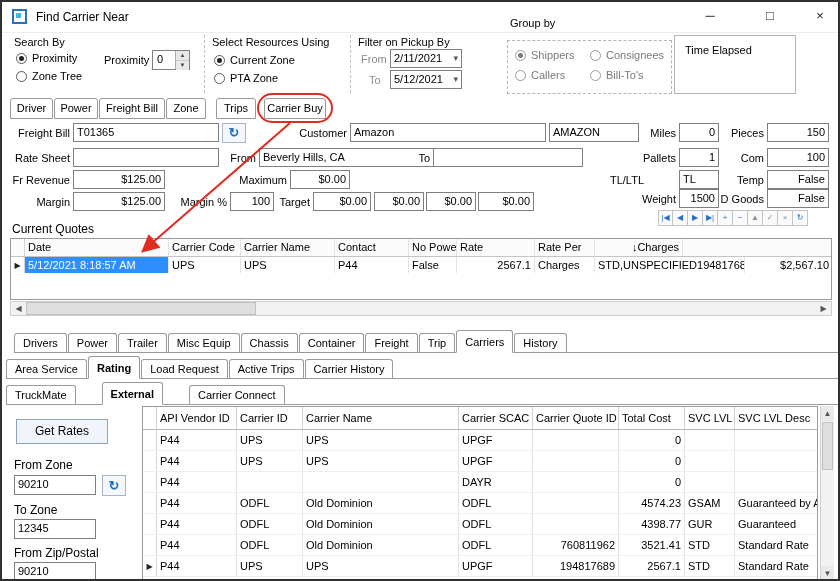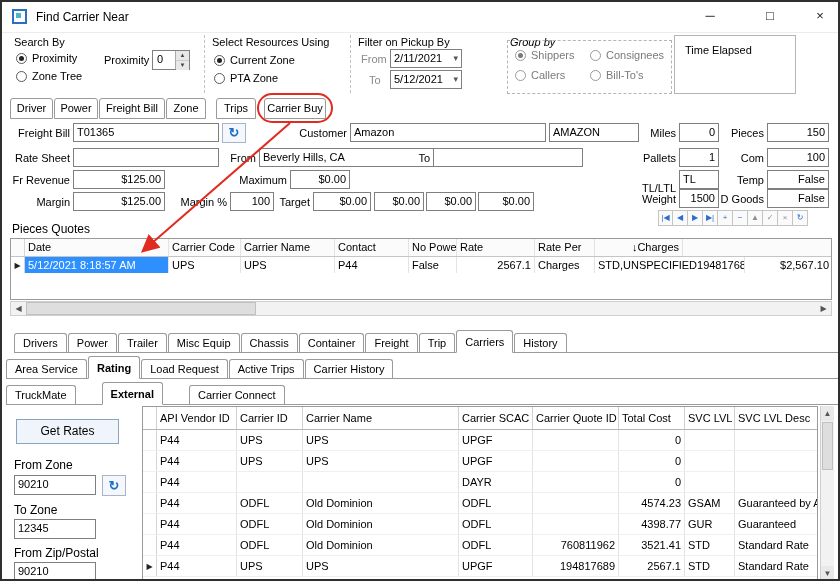--- a/index.html
+++ b/index.html
@@ -130,21 +130,21 @@
   <div class="datefield" style="left:388px;top:47px;">
     <span>2/11/2021</span>
     <span class="dd">▾</span>
   </div>
   <div class="glabel gray" style="left:367px;top:72px;">To</div>
   <div class="datefield" style="left:388px;top:68px;">
     <span>5/12/2021</span>
     <span class="dd">▾</span>
   </div>
 
-  <div class="glabel" style="left:508px;top:34px;font-style:italic;">Group by</div>
+  <div class="glabel" style="left:508px;top:15px;">Group by</div>
   <div class="dashedbox" style="left:505px;top:38px;width:163px;height:52px;"></div>
   <div class="radio-row" style="left:513px;top:46px;">
     <span class="radio dim checked"></span>
     <span class="rlabel dim">Shippers</span>
   </div>
   <div class="radio-row" style="left:588px;top:46px;">
     <span class="radio dim"></span>
     <span class="rlabel dim">Consignees</span>
   </div>
   <div class="radio-row" style="left:513px;top:66px;">
@@ -186,21 +186,21 @@
   <div class="tb" style="left:431px;top:146px;width:150px;"></div>
   <div class="flabel" style="left:634px;top:150px;width:40px;">Pallets</div>
   <div class="tb r" style="left:677px;top:146px;width:40px;">1</div>
   <div class="flabel" style="left:722px;top:150px;width:40px;">Com</div>
   <div class="tb r" style="left:765px;top:146px;width:62px;">100</div>
 
   <div class="flabel" style="left:2px;top:172px;width:66px;">Fr Revenue</div>
   <div class="tb r" style="left:71px;top:168px;width:92px;">$125.00</div>
   <div class="flabel" style="left:228px;top:172px;width:57px;">Maximum</div>
   <div class="tb r" style="left:288px;top:168px;width:60px;">$0.00</div>
-  <div class="flabel" style="left:634px;top:172px;width:40px;margin-top:8px;">TL/LTL</div>
+  <div class="flabel" style="left:602px;top:172px;width:40px;">TL/LTL</div>
   <div class="tb" style="left:677px;top:168px;width:40px;">TL</div>
   <div class="flabel" style="left:722px;top:172px;width:40px;">Temp</div>
   <div class="tb r" style="left:765px;top:168px;width:62px;">False</div>
 
   <div class="flabel" style="left:2px;top:194px;width:66px;">Margin</div>
   <div class="tb r" style="left:71px;top:190px;width:92px;">$125.00</div>
   <div class="flabel" style="left:163px;top:194px;width:62px;">Margin %</div>
   <div class="tb r" style="left:228px;top:190px;width:44px;">100</div>
   <div class="flabel" style="left:274px;top:194px;width:34px;">Target</div>
   <div class="tb r" style="left:311px;top:190px;width:58px;">$0.00</div>
@@ -218,21 +218,21 @@
     <span class="navbtn">▶</span>
     <span class="navbtn">▶|</span>
     <span class="navbtn">+</span>
     <span class="navbtn">−</span>
     <span class="navbtn gray">▲</span>
     <span class="navbtn gray">✓</span>
     <span class="navbtn gray">×</span>
     <span class="navbtn">↻</span>
   </div>
 
-  <div class="seclabel" style="left:10px;top:220px;">Pieces Quotes</div>
+  <div class="seclabel" style="left:10px;top:220px;">Current Quotes</div>
 
   <div class="grid" style="left:8px;top:236px;width:822px;height:62px;">
     <div class="ghead">
       <span class="gc mk"></span>
       <span class="gc" style="width:144px;">Date</span>
       <span class="gc" style="width:72px;">Carrier Code</span>
       <span class="gc" style="width:94px;">Carrier Name</span>
       <span class="gc" style="width:74px;">Contact</span>
       <span class="gc" style="width:48px;">No Power</span>
       <span class="gc" style="width:78px;">Rate</span>
@@ -279,21 +279,21 @@
     <span class="tab">Active Trips</span>
     <span class="tab">Carrier History</span>
   </div>
 
   <div class="tabs" style="left:4px;top:379px;width:832px;gap:25px;">
     <span class="tab">TruckMate</span>
     <span class="tab active bold">External</span>
     <span class="tab">Carrier Connect</span>
   </div>
 
-  <div class="button" style="left:14px;top:417px;width:103px;height:25px;line-height:23px;">Get Rates</div>
+  <div class="button" style="left:14px;top:417px;width:92px;height:25px;line-height:23px;">Get Rates</div>
   <div class="glabel" style="left:12px;top:456px;font-size:12px;">From Zone</div>
   <div class="tb" style="left:12px;top:473px;width:82px;height:20px;">90210</div>
   <div class="iconbtn" style="left:100px;top:473px;width:24px;height:21px;line-height:19px;">↻</div>
   <div class="glabel" style="left:12px;top:501px;font-size:12px;">To Zone</div>
   <div class="tb" style="left:12px;top:517px;width:82px;height:20px;">12345</div>
   <div class="glabel" style="left:12px;top:544px;font-size:12px;">From Zip/Postal</div>
   <div class="tb" style="left:12px;top:560px;width:82px;height:20px;">90210</div>
 
   <div class="grid2" style="left:140px;top:404px;width:676px;height:176px;">
     <div class="ghead2">

